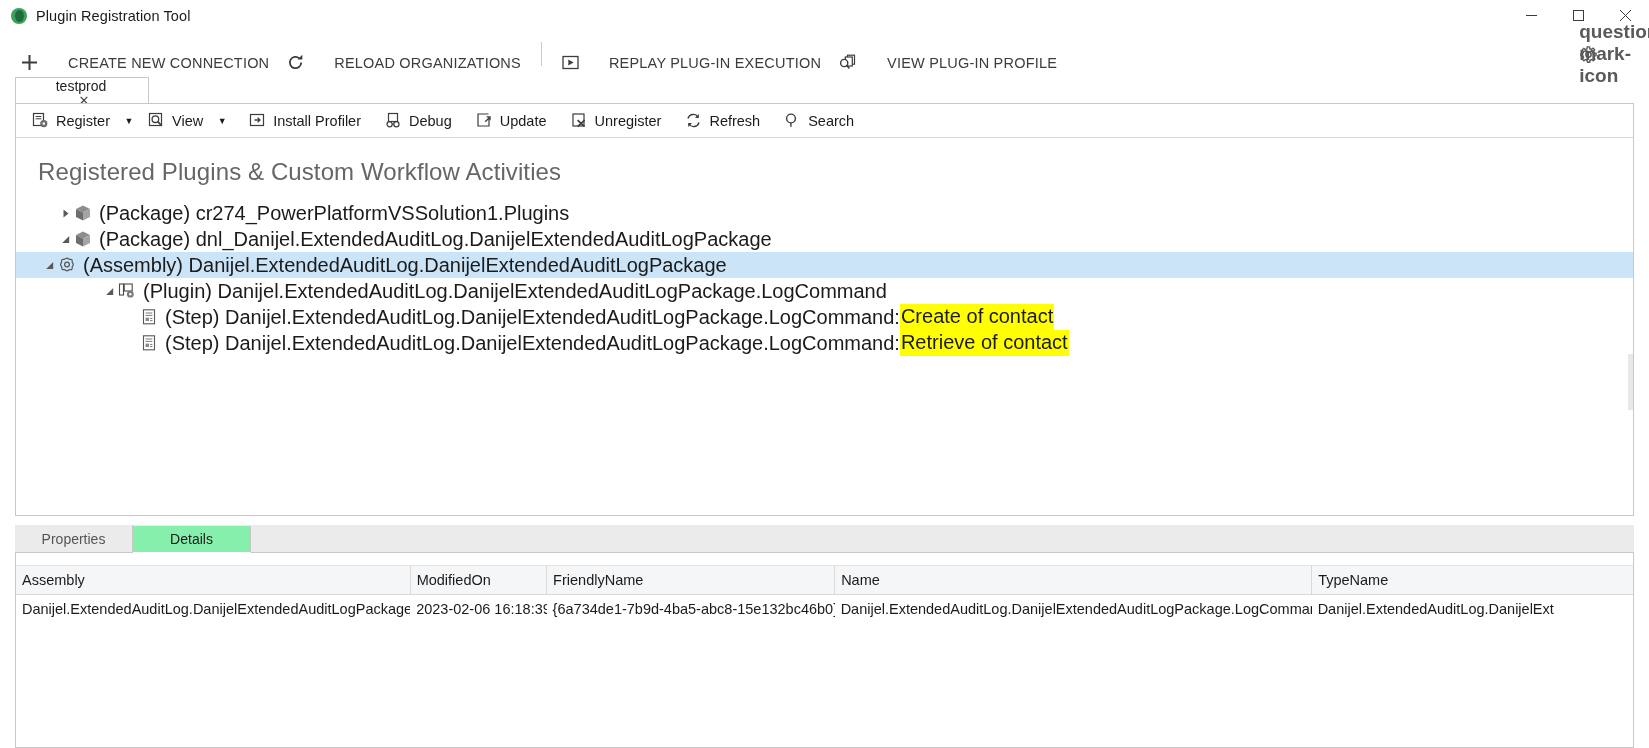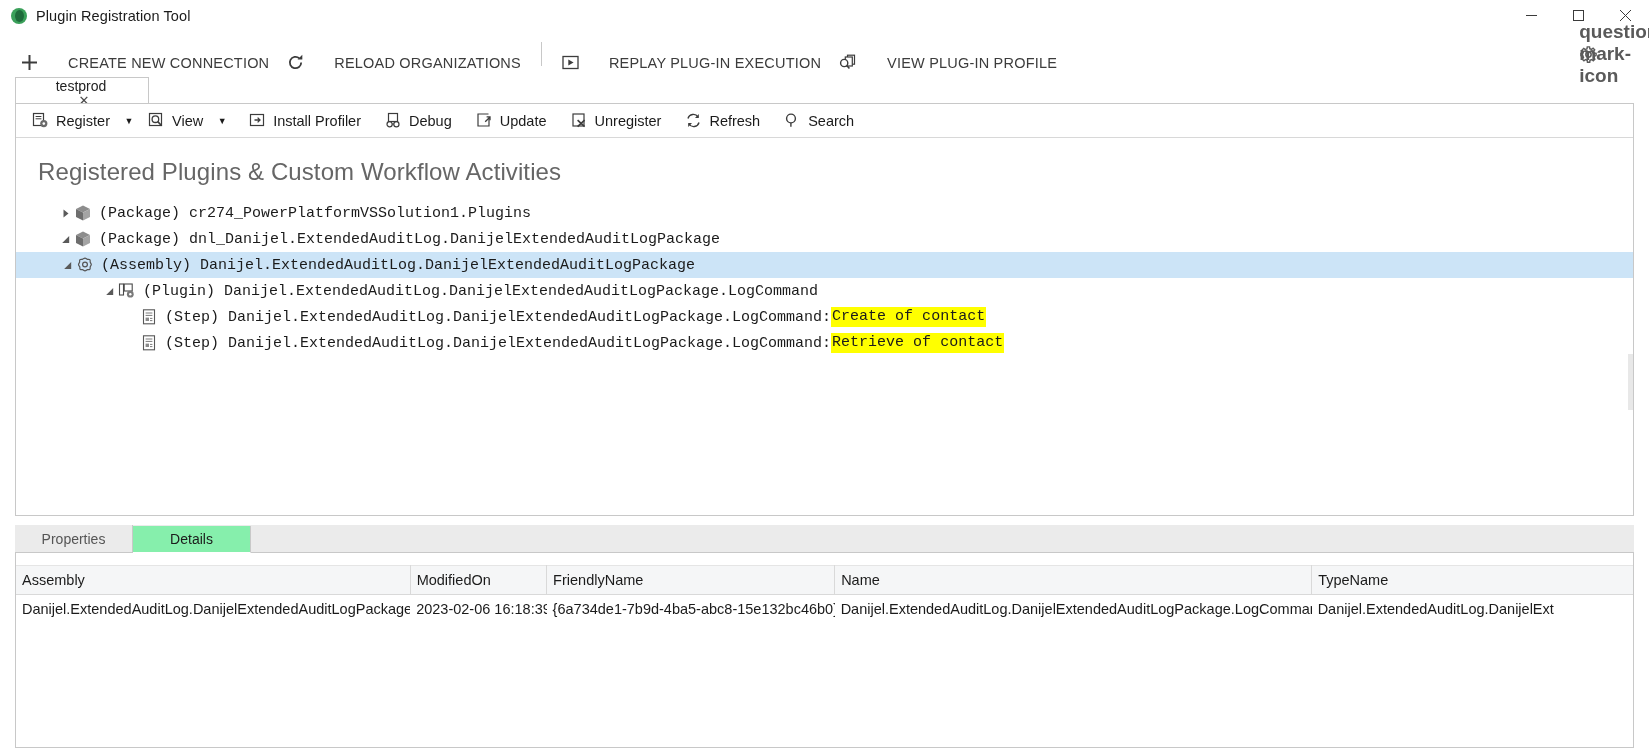--- a/index.html
+++ b/index.html
@@ -187,24 +187,23 @@
     font-size: 24px;
     color: #666666;
     font-weight: normal;
     padding: 20px 0 0 22px;
     letter-spacing: 0.1px;
   }
 
   
   .tree {
     padding-top: 14px;
-    font-size: 15px;
+    font-size: 20px;
     color: #1b1b1b;
     user-select: none;
-    font-family: Liberation Mono, monospace;
   }
   .trow {
     display: flex;
     align-items: center;
     height: 26px;
     padding-left: 6px;
     white-space: nowrap;
   }
   .trow.selected { background: #cce4f7; }
   .twist {
@@ -540,21 +539,21 @@
         </span>
         <span class="ticon">
           <svg width="18" height="18" viewBox="0 0 18 18">
             <polygon points="9,1.5 16,5 9,8.5 2,5" fill="#8d8d8d"></polygon>
             <polygon points="2,5 9,8.5 9,16.5 2,13" fill="#6e6e6e"></polygon>
             <polygon points="16,5 9,8.5 9,16.5 16,13" fill="#a4a4a4"></polygon>
           </svg>
         </span>
         <span>(Package) dnl_Danijel.ExtendedAuditLog.DanijelExtendedAuditLogPackage</span>
       </div>
-      <div class="trow selected" style="padding-left: 42px;">
+      <div class="trow selected" style="padding-left: 24px;">
         <span class="twist">
           <svg width="9" height="9" viewBox="0 0 9 9">
             <polygon points="8.2,1 8.2,8 1.2,8" fill="#5a5a5a"></polygon>
           </svg>
         </span>
         <span class="ticon">
           <svg width="18" height="18" viewBox="0 0 18 18">
             <path d="M9 2.2c1 0 1.6.9 2.4 1.1.8.2 1.7-.3 2.4.4.7.7.2 1.6.4 2.4.2.8 1.1 1.4 1.1 2.4s-.9 1.6-1.1 2.4c-.2.8.3 1.7-.4 2.4-.7.7-1.6.2-2.4.4-.8.2-1.4 1.1-2.4 1.1s-1.6-.9-2.4-1.1c-.8-.2-1.7.3-2.4-.4-.7-.7-.2-1.6-.4-2.4C3.4 10.1 2.5 9.5 2.5 8.5S3.4 6.9 3.6 6.1C3.8 5.3 3.3 4.4 4 3.7c.7-.7 1.6-.2 2.4-.4C7.2 3.1 8 2.2 9 2.2z" fill="none" stroke="#555" stroke-width="1.2"></path>
             <circle cx="9" cy="8.5" r="2.4" fill="none" stroke="#555" stroke-width="1.2"></circle>
           </svg>

